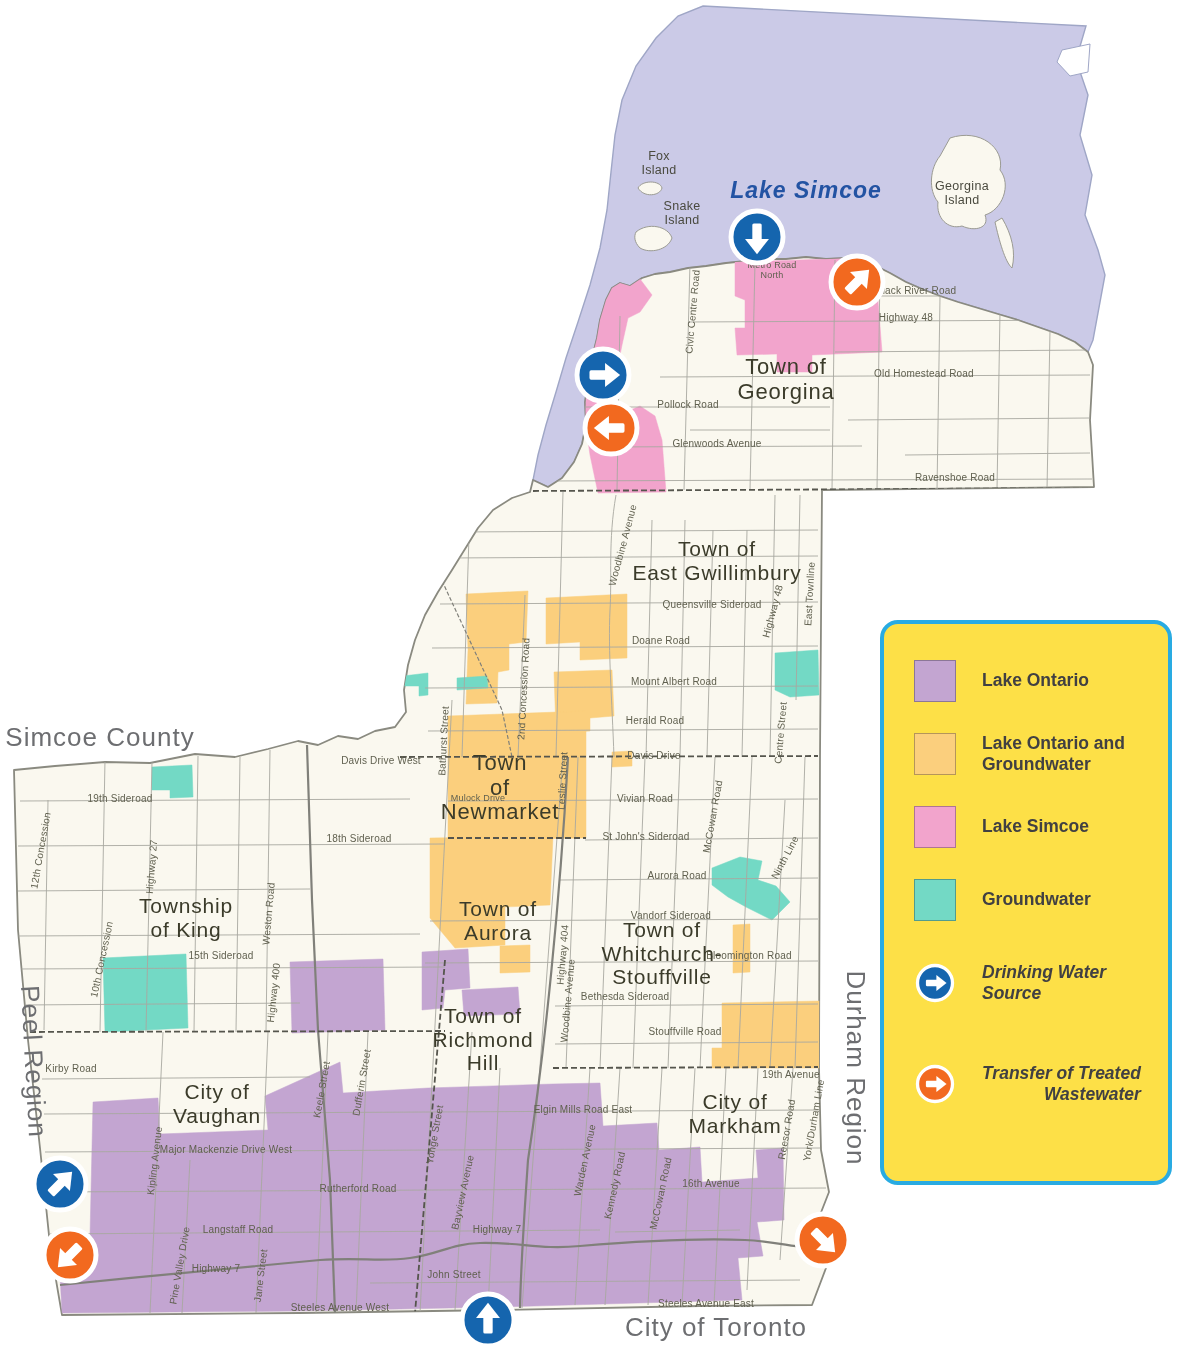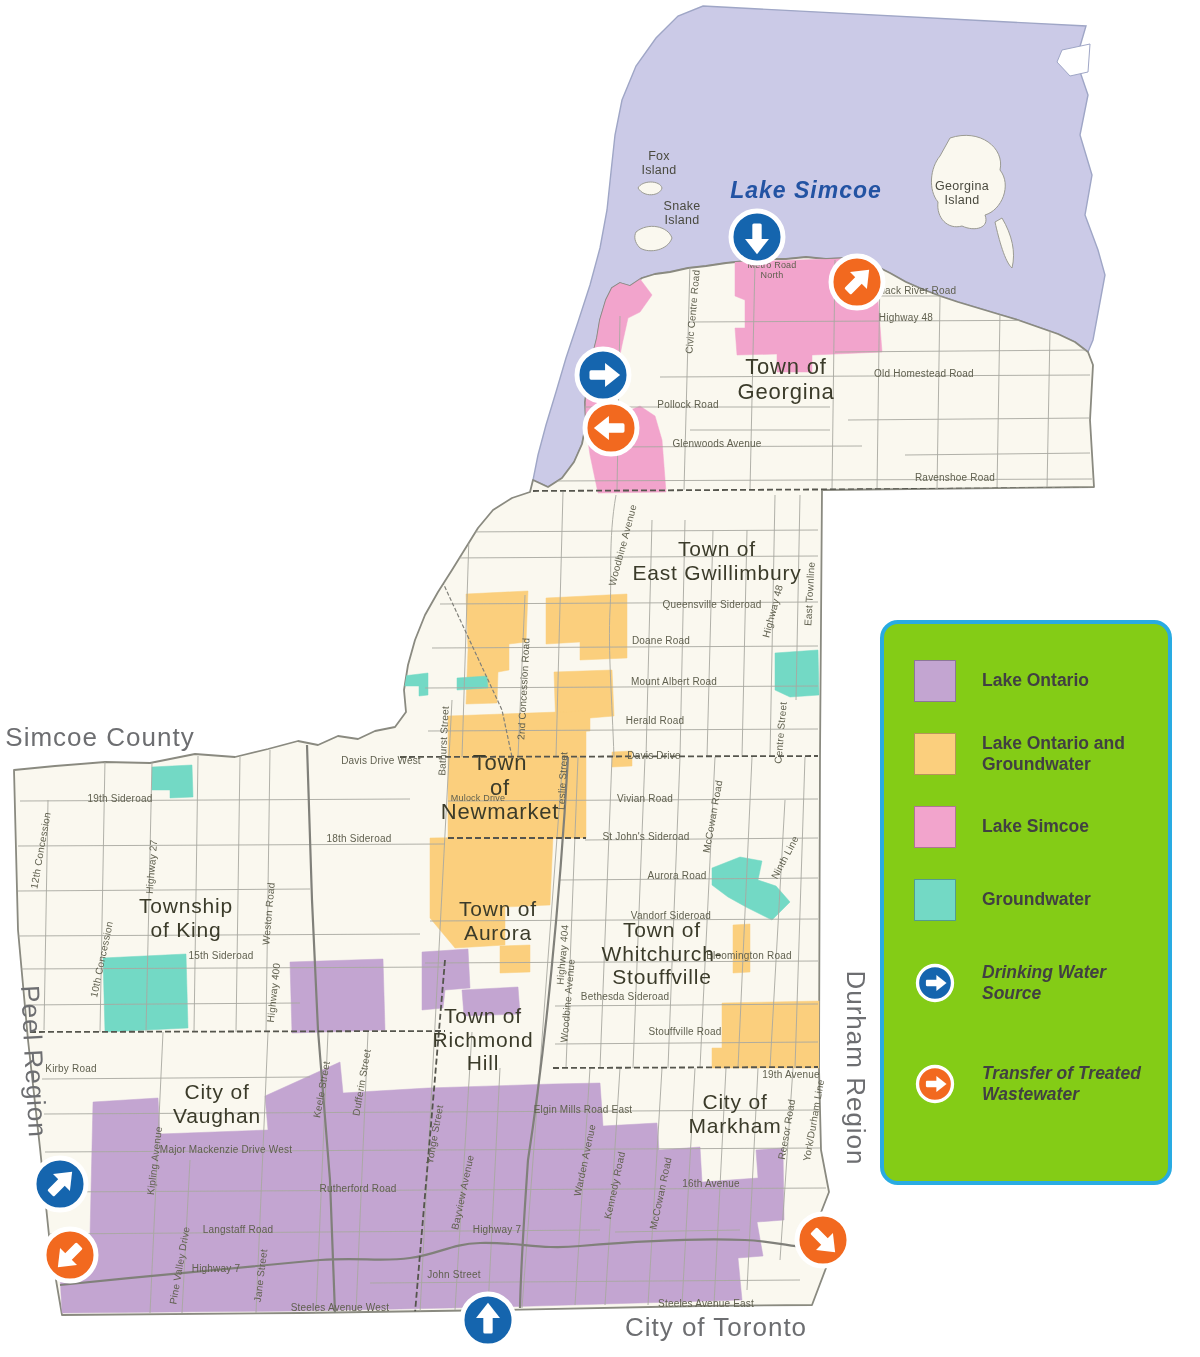--- a/index.html
+++ b/index.html
@@ -9,26 +9,26 @@
   
   text{font-family:"Liberation Sans",sans-serif;}
   .muni-label{fill:var(--town-text);letter-spacing:.8px;}
   .road-label{fill:var(--road-text);letter-spacing:.2px;}
   .island-label{fill:#4a4a3f;letter-spacing:.3px;}
   .water-label{fill:var(--water-text);font-weight:bold;font-style:italic;letter-spacing:1px;}
   .outside-label{fill:var(--outside-text);letter-spacing:1px;}
   
   #legend{
     position:absolute;left:880px;top:620px;width:292px;height:565px;
-    background:#84cc16;border:4px solid var(--legend-border);border-radius:18px;
+    background:#fde047;border:4px solid var(--legend-border);border-radius:18px;
     box-sizing:border-box;padding:20px 10px 0 30px;
   }
   .legend-item{height:73px;display:flex;align-items:center;gap:26px;}
   .legend-item.arrow-row{margin-top:10px;font-style:italic;}
-  .legend-item:last-child{margin-top:28px;}
+  .legend-item:last-child{margin-top:28px;text-align:right;}
   .legend-swatch{width:42px;height:42px;flex:0 0 42px;border:1px solid rgba(0,0,0,.28);box-sizing:border-box;}
   .legend-icon{flex:0 0 42px;width:42px;height:42px;}
   .legend-text{font-size:17.5px;font-weight:bold;color:#414042;line-height:1.18;}
 </style>
 </head>
 <body>
 
 <div class="stage">
   <svg id="map-svg" width="1200" height="1357" viewBox="0 0 1200 1357" xmlns="http://www.w3.org/2000/svg">
       <path d="M703,6 L1086,26 1076,60 1088,95 1080,135 1092,175 1085,215 1098,250 1105,275 1093,340 1088,352 1075,342 1058,334 1038,327 1018,320 998,314 978,308 958,302 940,296 922,289 906,282 890,273 876,266 862,261 846,258 826,259 806,257 786,259 766,259 746,261 726,263 706,266 688,268 670,272 655,274 642,278 630,286 620,283 612,288 606,300 600,320 597,338 592,358 588,380 585,402 586,424 582,444 574,462 562,478 548,487 533,480 L538,455 546,425 556,392 566,358 578,322 590,285 600,248 607,210 611,172 615,135 622,100 636,66 656,38 678,16 Z" fill="#CBCAE7" stroke="#9FA6C6" stroke-width="1.4"></path>

